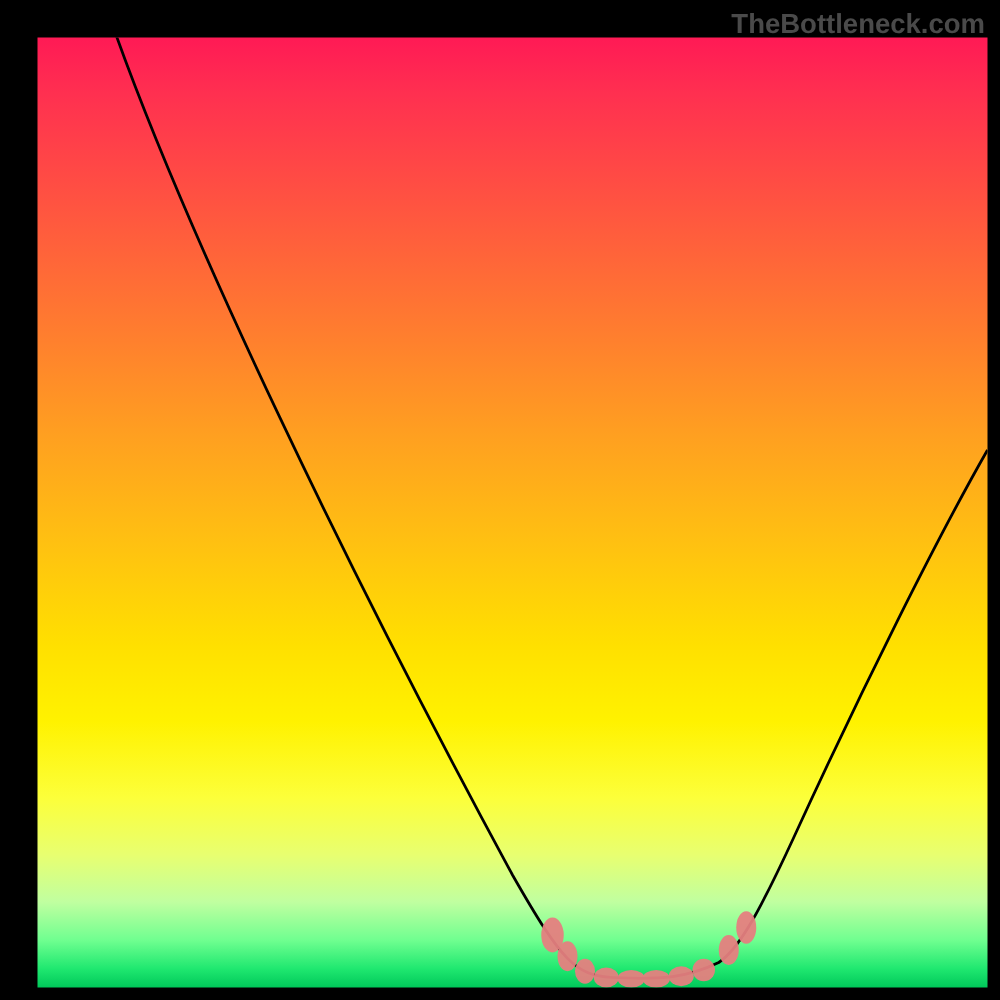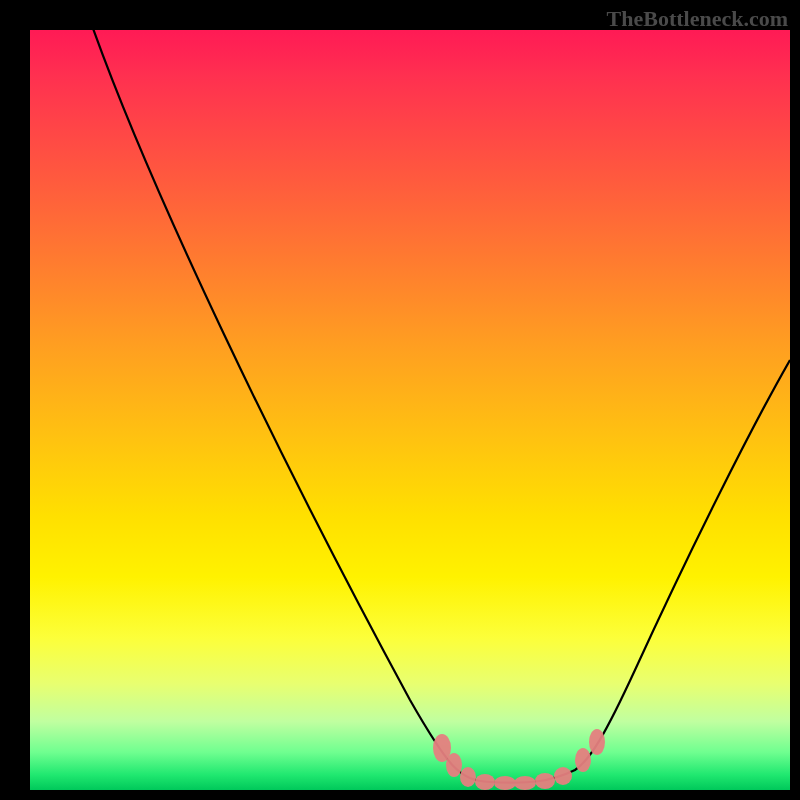--- a/index.html
+++ b/index.html
@@ -1,21 +1,21 @@
 <!DOCTYPE html>
 <html><head>
 <meta charset="utf-8">
 <style>
   * { margin: 0; padding: 0; box-sizing: border-box; }
   body { width: 800px; height: 800px; background: #000; position: relative; overflow: hidden; }
   .watermark {
     position: absolute;
     top: 6px;
     right: 12px;
-    font-family: Liberation Serif, serif;
+    font-family: Liberation Sans, sans-serif;
     font-size: 22px;
     font-weight: bold;
     color: #4a4a4a;
     z-index: 10;
   }
   .plot-area {
     position: absolute;
     left: 30px;
     top: 30px;
     width: 760px;

